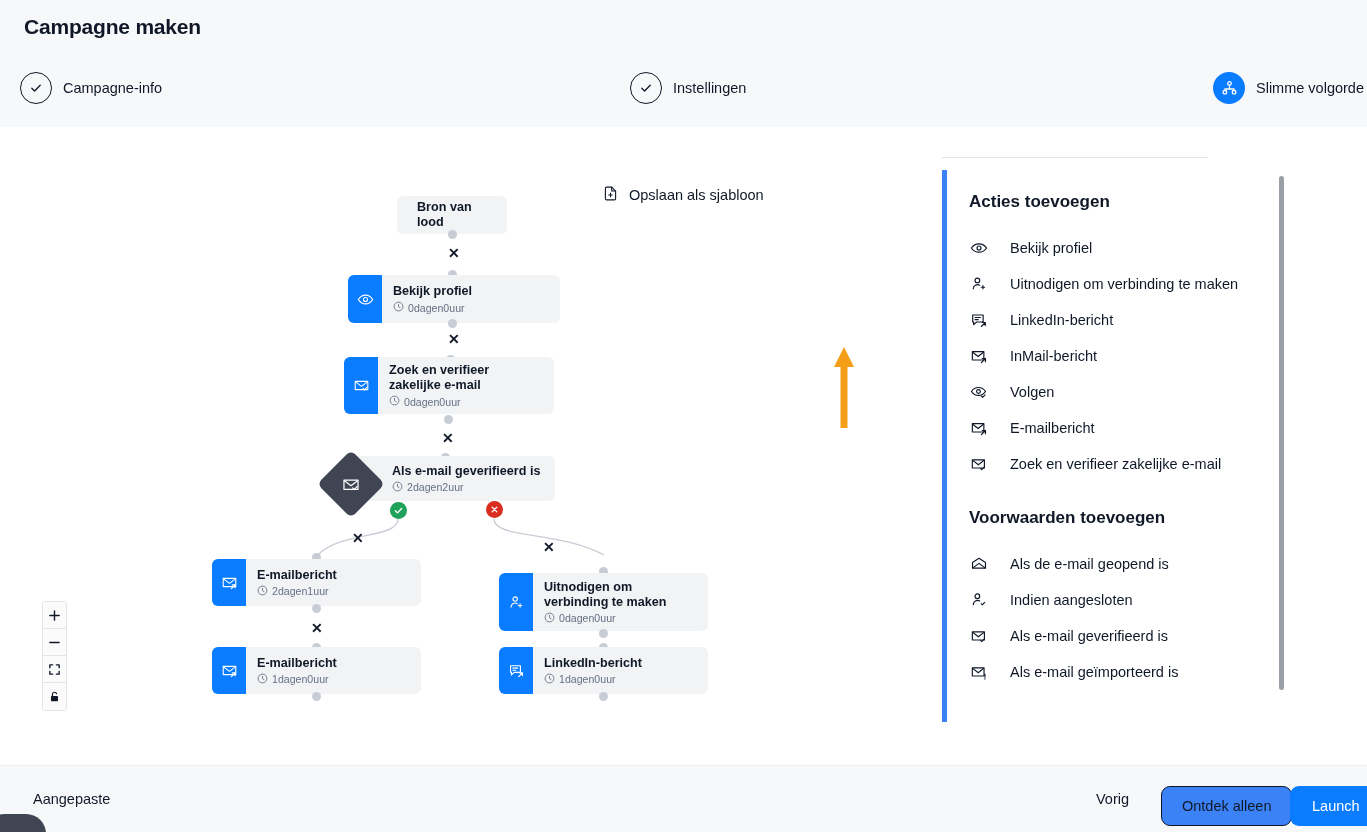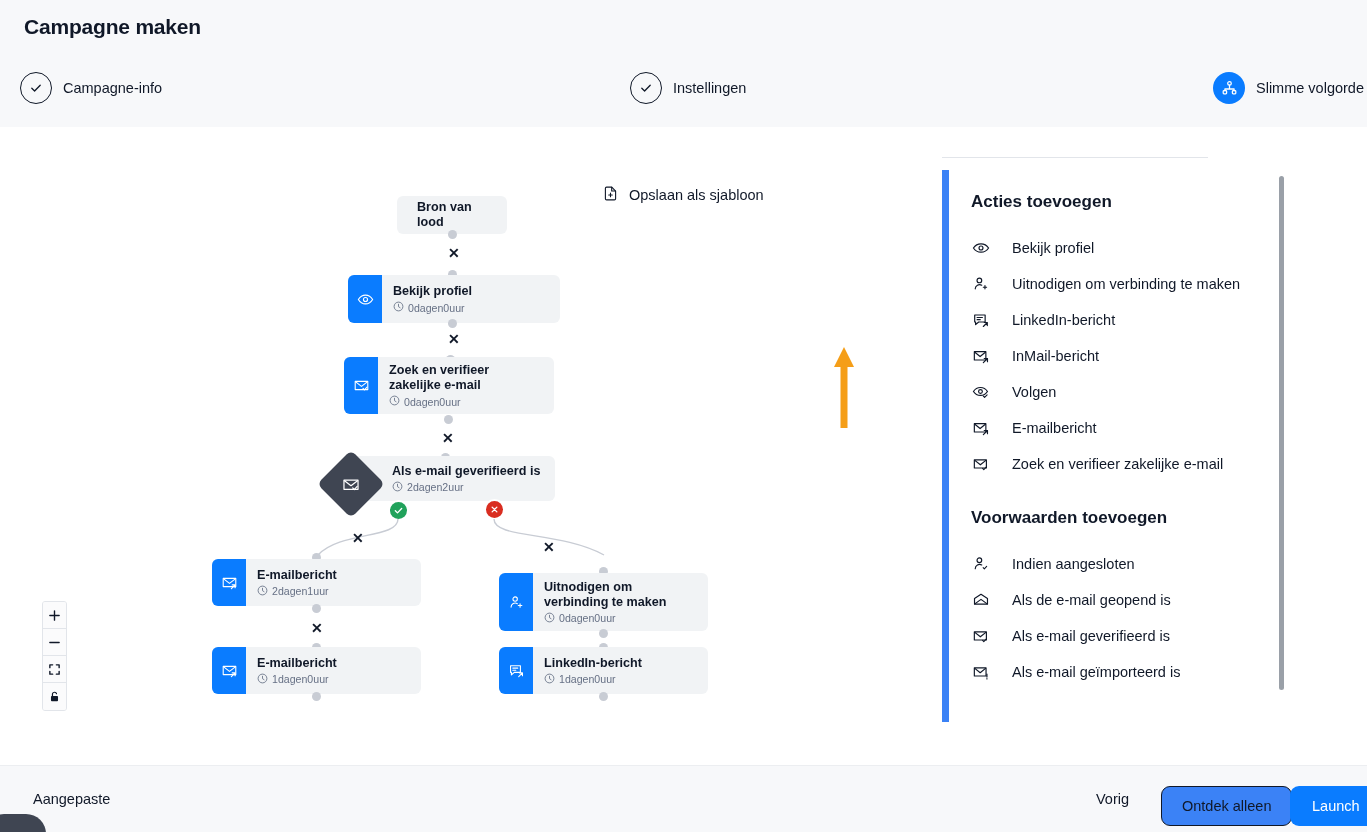--- a/index.html
+++ b/index.html
@@ -97,21 +97,21 @@
   }
   .zoom-btn {
     height: 27px; display: flex; align-items: center; justify-content: center;
     border-bottom: 1px solid #e2e5ea; cursor: pointer; background: #fbfbfc;
   }
   .zoom-btn:last-child { border-bottom: none; }
 
   
   .side-panel {
     position: absolute; left: 942px; top: 170px; width: 350px; height: 552px;
-    border-left: 7px solid #3b82f6; background: #ffffff; overflow: hidden;
+    border-left: 5px solid #3b82f6; background: #ffffff; overflow: hidden;
   }
   .panel-inner { padding: 12px 0 0 22px; }
   .panel-heading {
     font-size: 17px; font-weight: bold; color: #101828; margin: 10px 0 18px 0;
   }
   .panel-heading.second { margin-top: 26px; }
   .panel-item {
     display: flex; align-items: center; gap: 22px;
     height: 36px; cursor: pointer; color: #101828;
   }
@@ -500,36 +500,36 @@
         </span>
         <span class="panel-item-label">Zoek en verifieer zakelijke e-mail</span>
       </div>
 
       <div class="panel-heading second">Voorwaarden toevoegen</div>
 
 
       <div class="panel-item">
         <span class="panel-ico">
           <svg width="18" height="18" viewBox="0 0 20 20">
+              <path d="M2.8 14.6V8.4L10 3.6l7.2 4.8v6.2z" fill="none" stroke="#101828" stroke-width="1.3" stroke-linejoin="round"></path>
+              <path d="M2.8 14.6 10 9.3l7.2 5.3" fill="none" stroke="#101828" stroke-width="1.3" stroke-linejoin="round"></path>
+            </svg>
+        </span>
+        <span class="panel-item-label">Als de e-mail geopend is</span>
+      </div>
+
+      <div class="panel-item">
+        <span class="panel-ico">
+          <svg width="18" height="18" viewBox="0 0 20 20">
               <circle cx="8.2" cy="5.8" r="2.6" fill="none" stroke="#101828" stroke-width="1.3"></circle>
               <path d="M3.6 15.2a4.8 4.8 0 0 1 7.2-4.1" fill="none" stroke="#101828" stroke-width="1.3" stroke-linecap="round"></path>
               <path d="M12.4 14l1.3 1.4 2.6-2.8" fill="none" stroke="#101828" stroke-width="1.2" stroke-linecap="round" stroke-linejoin="round"></path>
             </svg>
         </span>
         <span class="panel-item-label">Indien aangesloten</span>
-      </div>
-
-      <div class="panel-item">
-        <span class="panel-ico">
-          <svg width="18" height="18" viewBox="0 0 20 20">
-              <path d="M2.8 14.6V8.4L10 3.6l7.2 4.8v6.2z" fill="none" stroke="#101828" stroke-width="1.3" stroke-linejoin="round"></path>
-              <path d="M2.8 14.6 10 9.3l7.2 5.3" fill="none" stroke="#101828" stroke-width="1.3" stroke-linejoin="round"></path>
-            </svg>
-        </span>
-        <span class="panel-item-label">Als de e-mail geopend is</span>
       </div>
 
       <div class="panel-item">
         <span class="panel-ico">
           <svg width="18" height="18" viewBox="0 0 20 20">
               <path d="M2.6 5.4h13.4v9H2.6z" fill="none" stroke="#101828" stroke-width="1.3" stroke-linejoin="round"></path>
               <path d="M2.8 5.7 9.3 10.9l6.5-5.2" fill="none" stroke="#101828" stroke-width="1.3" stroke-linejoin="round"></path>
               <path d="M11.8 14.9l1.3 1.4 2.6-2.8" fill="none" stroke="#101828" stroke-width="1.2" stroke-linecap="round" stroke-linejoin="round"></path>
             </svg>
         </span>

